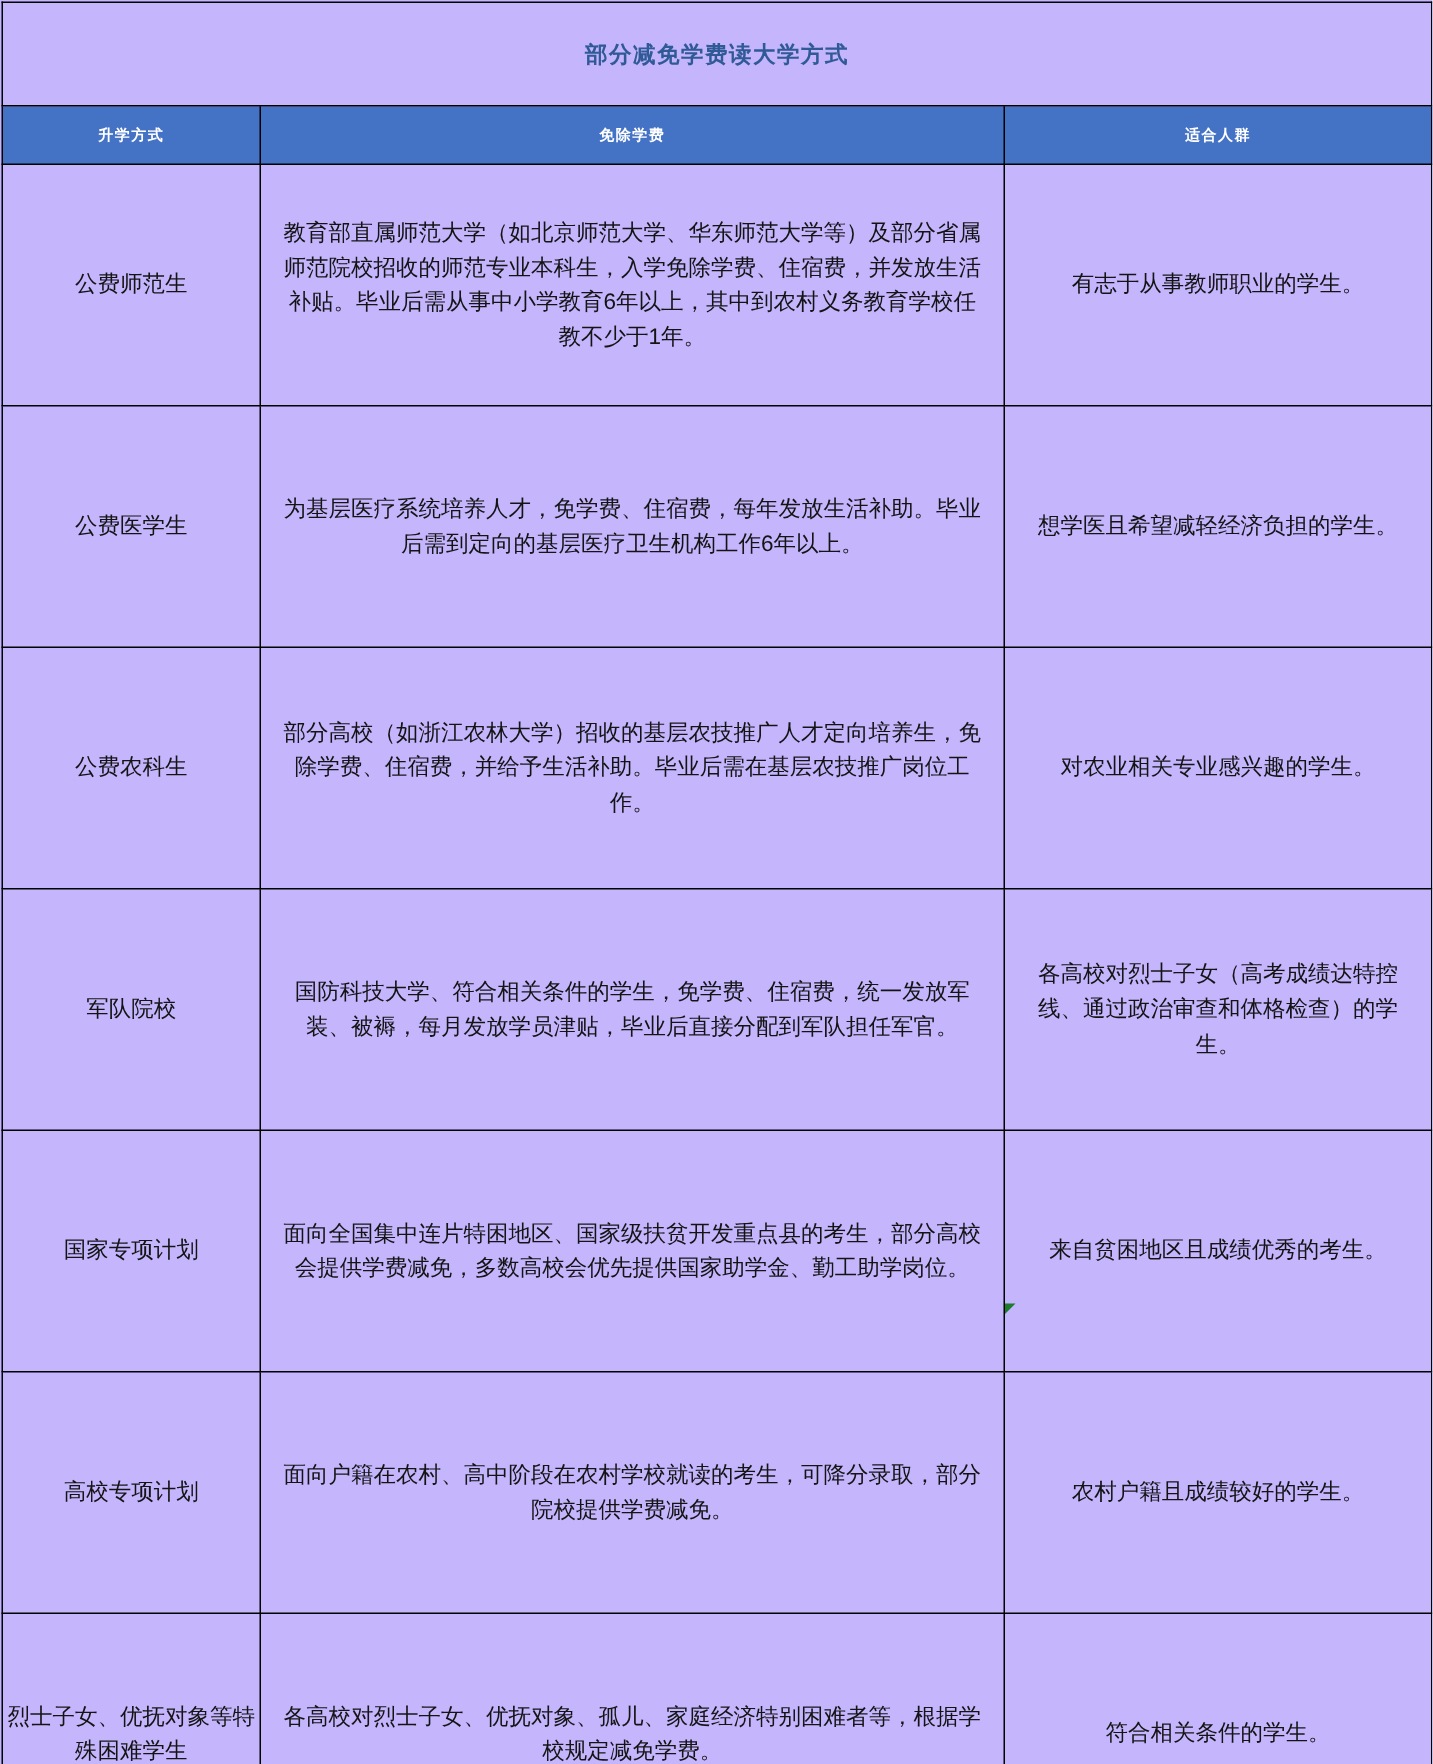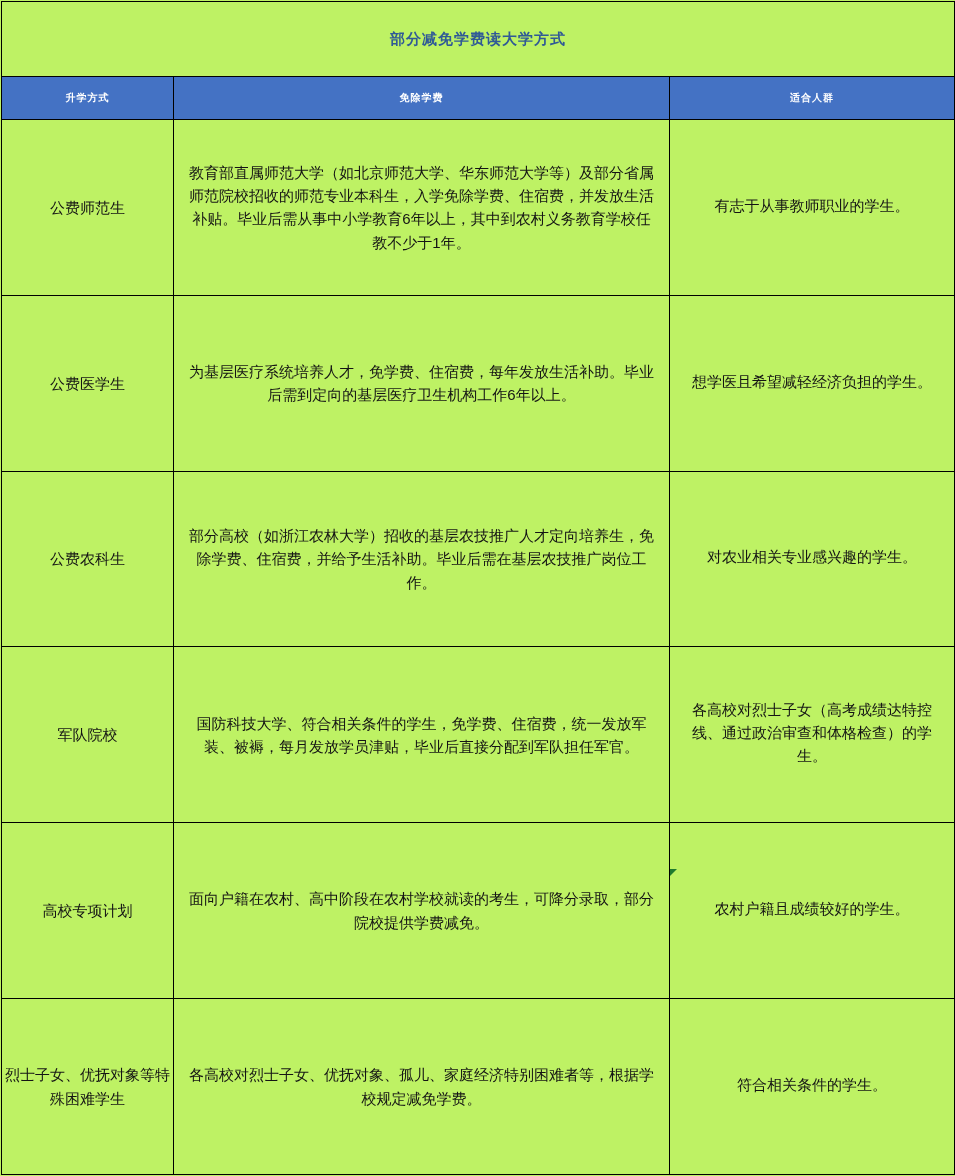--- a/index.html
+++ b/index.html
@@ -4,21 +4,21 @@
 <style>
   html, body {
     margin: 0;
     padding: 0;
     background: #ffffff;
   }
   .sheet {
     position: relative;
     width: 955px;
     height: 1176px;
-    background: #bef264;
+    background: #c4b5fd;
     font-family: "Liberation Sans", sans-serif;
     overflow: hidden;
   }
   table.waiver-table {
     border-collapse: collapse;
     table-layout: fixed;
     width: 953px;
     height: 1174px;
     margin: 1px;
   }
@@ -44,21 +44,21 @@
     letter-spacing: 1px;
   }
   .body-row td {
     height: 152px;
     font-size: 15px;
     color: #141414;
     line-height: 1.55;
   }
   td.cell-method   { padding: 2px 2px; }
   td.cell-policy   { padding: 4px 12px; text-align: center; }
-  td.cell-audience { padding: 4px 8px; font-family: Liberation Mono, monospace; }
+  td.cell-audience { padding: 4px 8px; }
 
   .green-artifact {
     position: absolute;
     left: 670px;
     top: 869px;
     width: 0;
     height: 0;
     border-top: 7px solid #1E7B2E;
     border-right: 7px solid transparent;
   }
@@ -97,20 +97,25 @@
         <td class="cell-method">公费农科生</td>
         <td class="cell-policy">部分高校（如浙江农林大学）招收的基层农技推广人才定向培养生，免除学费、住宿费，并给予生活补助。毕业后需在基层农技推广岗位工作。</td>
         <td class="cell-audience">对农业相关专业感兴趣的学生。</td>
       </tr>
       <tr class="body-row">
         <td class="cell-method">军队院校</td>
         <td class="cell-policy">国防科技大学、符合相关条件的学生，免学费、住宿费，统一发放军装、被褥，每月发放学员津贴，毕业后直接分配到军队担任军官。</td>
         <td class="cell-audience">各高校对烈士子女（高考成绩达特控线、通过政治审查和体格检查）的学生。</td>
       </tr>
       <tr class="body-row">
+        <td class="cell-method">国家专项计划</td>
+        <td class="cell-policy">面向全国集中连片特困地区、国家级扶贫开发重点县的考生，部分高校会提供学费减免，多数高校会优先提供国家助学金、勤工助学岗位。</td>
+        <td class="cell-audience">来自贫困地区且成绩优秀的考生。</td>
+      </tr>
+      <tr class="body-row">
         <td class="cell-method">高校专项计划</td>
         <td class="cell-policy">面向户籍在农村、高中阶段在农村学校就读的考生，可降分录取，部分院校提供学费减免。</td>
         <td class="cell-audience">农村户籍且成绩较好的学生。</td>
       </tr>
       <tr class="body-row">
         <td class="cell-method">烈士子女、优抚对象等特殊困难学生</td>
         <td class="cell-policy">各高校对烈士子女、优抚对象、孤儿、家庭经济特别困难者等，根据学校规定减免学费。</td>
         <td class="cell-audience">符合相关条件的学生。</td>
       </tr>
     </tbody>

